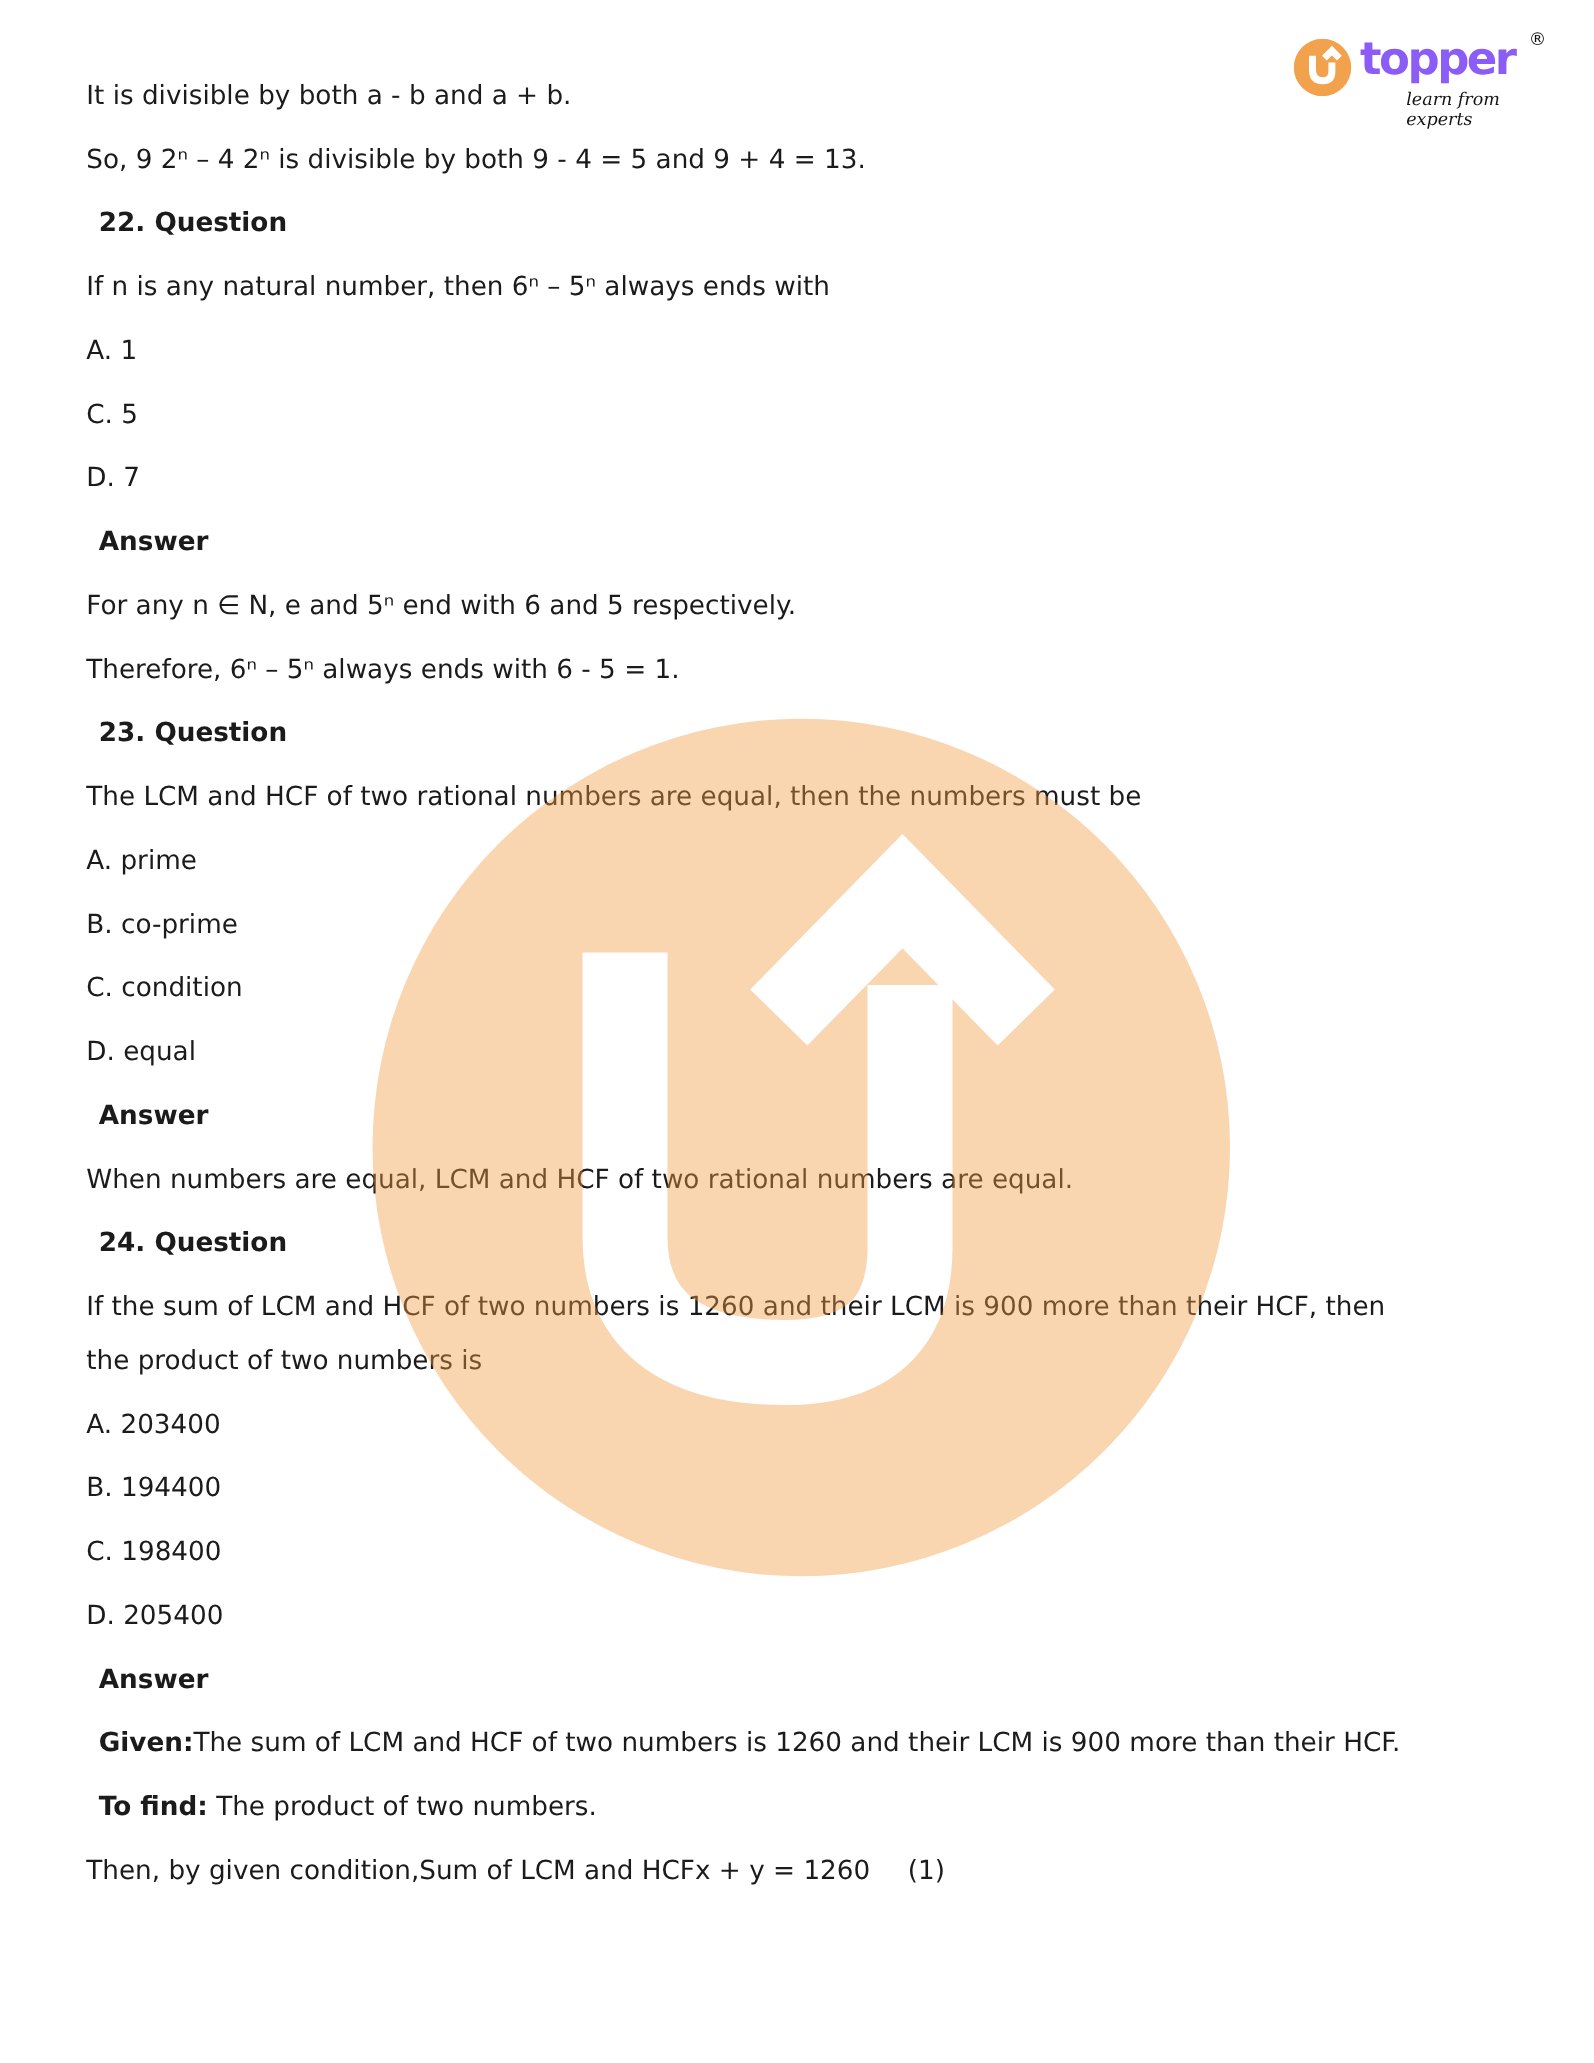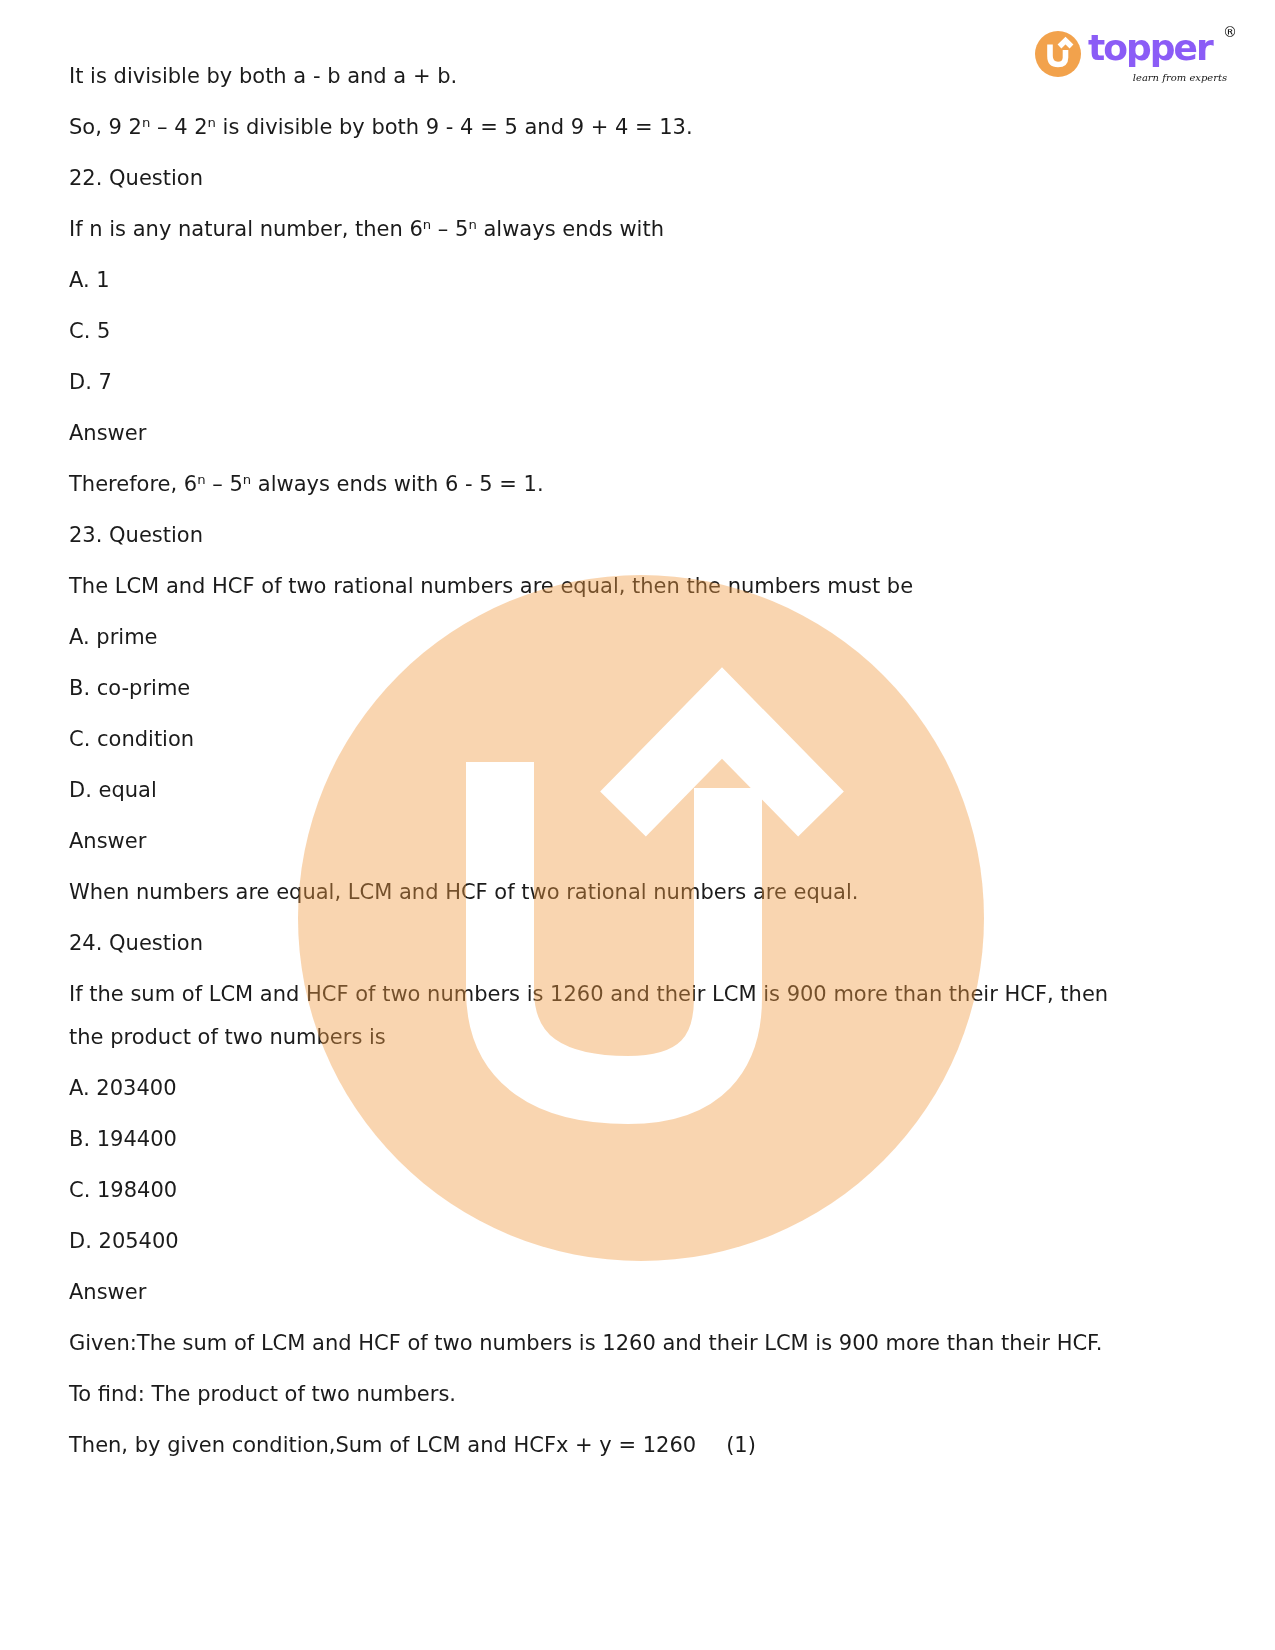--- a/index.html
+++ b/index.html
@@ -25,21 +25,22 @@
     top: 63px;
     right: 20px;
   }
   .line {
     font-size: 21px;
     line-height: 27px;
     margin: 0 0 24px 0;
     white-space: nowrap;
   }
   .line.bold, .lead {
-    font-weight: normal;
+    font-weight: bold;
+    margin-left: 10px;
   }
   .eq-ref {
     display: inline-block;
     margin-left: 30px;
   }
   
   .header-logo {
     position: absolute;
     left: 1035px;
     top: 28px;
@@ -68,24 +69,24 @@
     left: 188px;
     top: -4px;
     font-size: 14px;
     color: #0d0d0d;
   }
   .tagline {
     position: absolute;
     left: 90px;
     top: 44px;
     width: 110px;
-    text-align: center;
+    text-align: left;
     font-family: "DejaVu Serif", "Liberation Serif", serif;
     font-style: italic;
-    font-size: 10px;
+    font-size: 14px;
     color: #141414;
   }
   
   .watermark {
     position: absolute;
     left: 0;
     top: 0;
     width: 1275px;
     height: 1650px;
     pointer-events: none;
@@ -112,20 +113,21 @@
 
     <div class="line">It is divisible by both a - b and a + b.</div>
     <div class="line">So, 9 2ⁿ – 4 2ⁿ is divisible by both 9 - 4 = 5 and 9 + 4 = 13.</div>
 
     <div class="line bold">22. Question</div>
     <div class="line">If n is any natural number, then 6ⁿ – 5ⁿ always ends with</div>
     <div class="line">A. 1</div>
     <div class="line">C. 5</div>
     <div class="line">D. 7</div>
     <div class="line bold">Answer</div>
+    <div class="line">For any n ∈ N, e and 5ⁿ end with 6 and 5 respectively.</div>
     <div class="line">Therefore, 6ⁿ – 5ⁿ always ends with 6 - 5 = 1.</div>
 
     <div class="line bold">23. Question</div>
     <div class="line">The LCM and HCF of two rational numbers are equal, then the numbers must be</div>
     <div class="line">A. prime</div>
     <div class="line">B. co-prime</div>
     <div class="line">C. condition</div>
     <div class="line">D. equal</div>
     <div class="line bold">Answer</div>
     <div class="line">When numbers are equal, LCM and HCF of two rational numbers are equal.</div>

